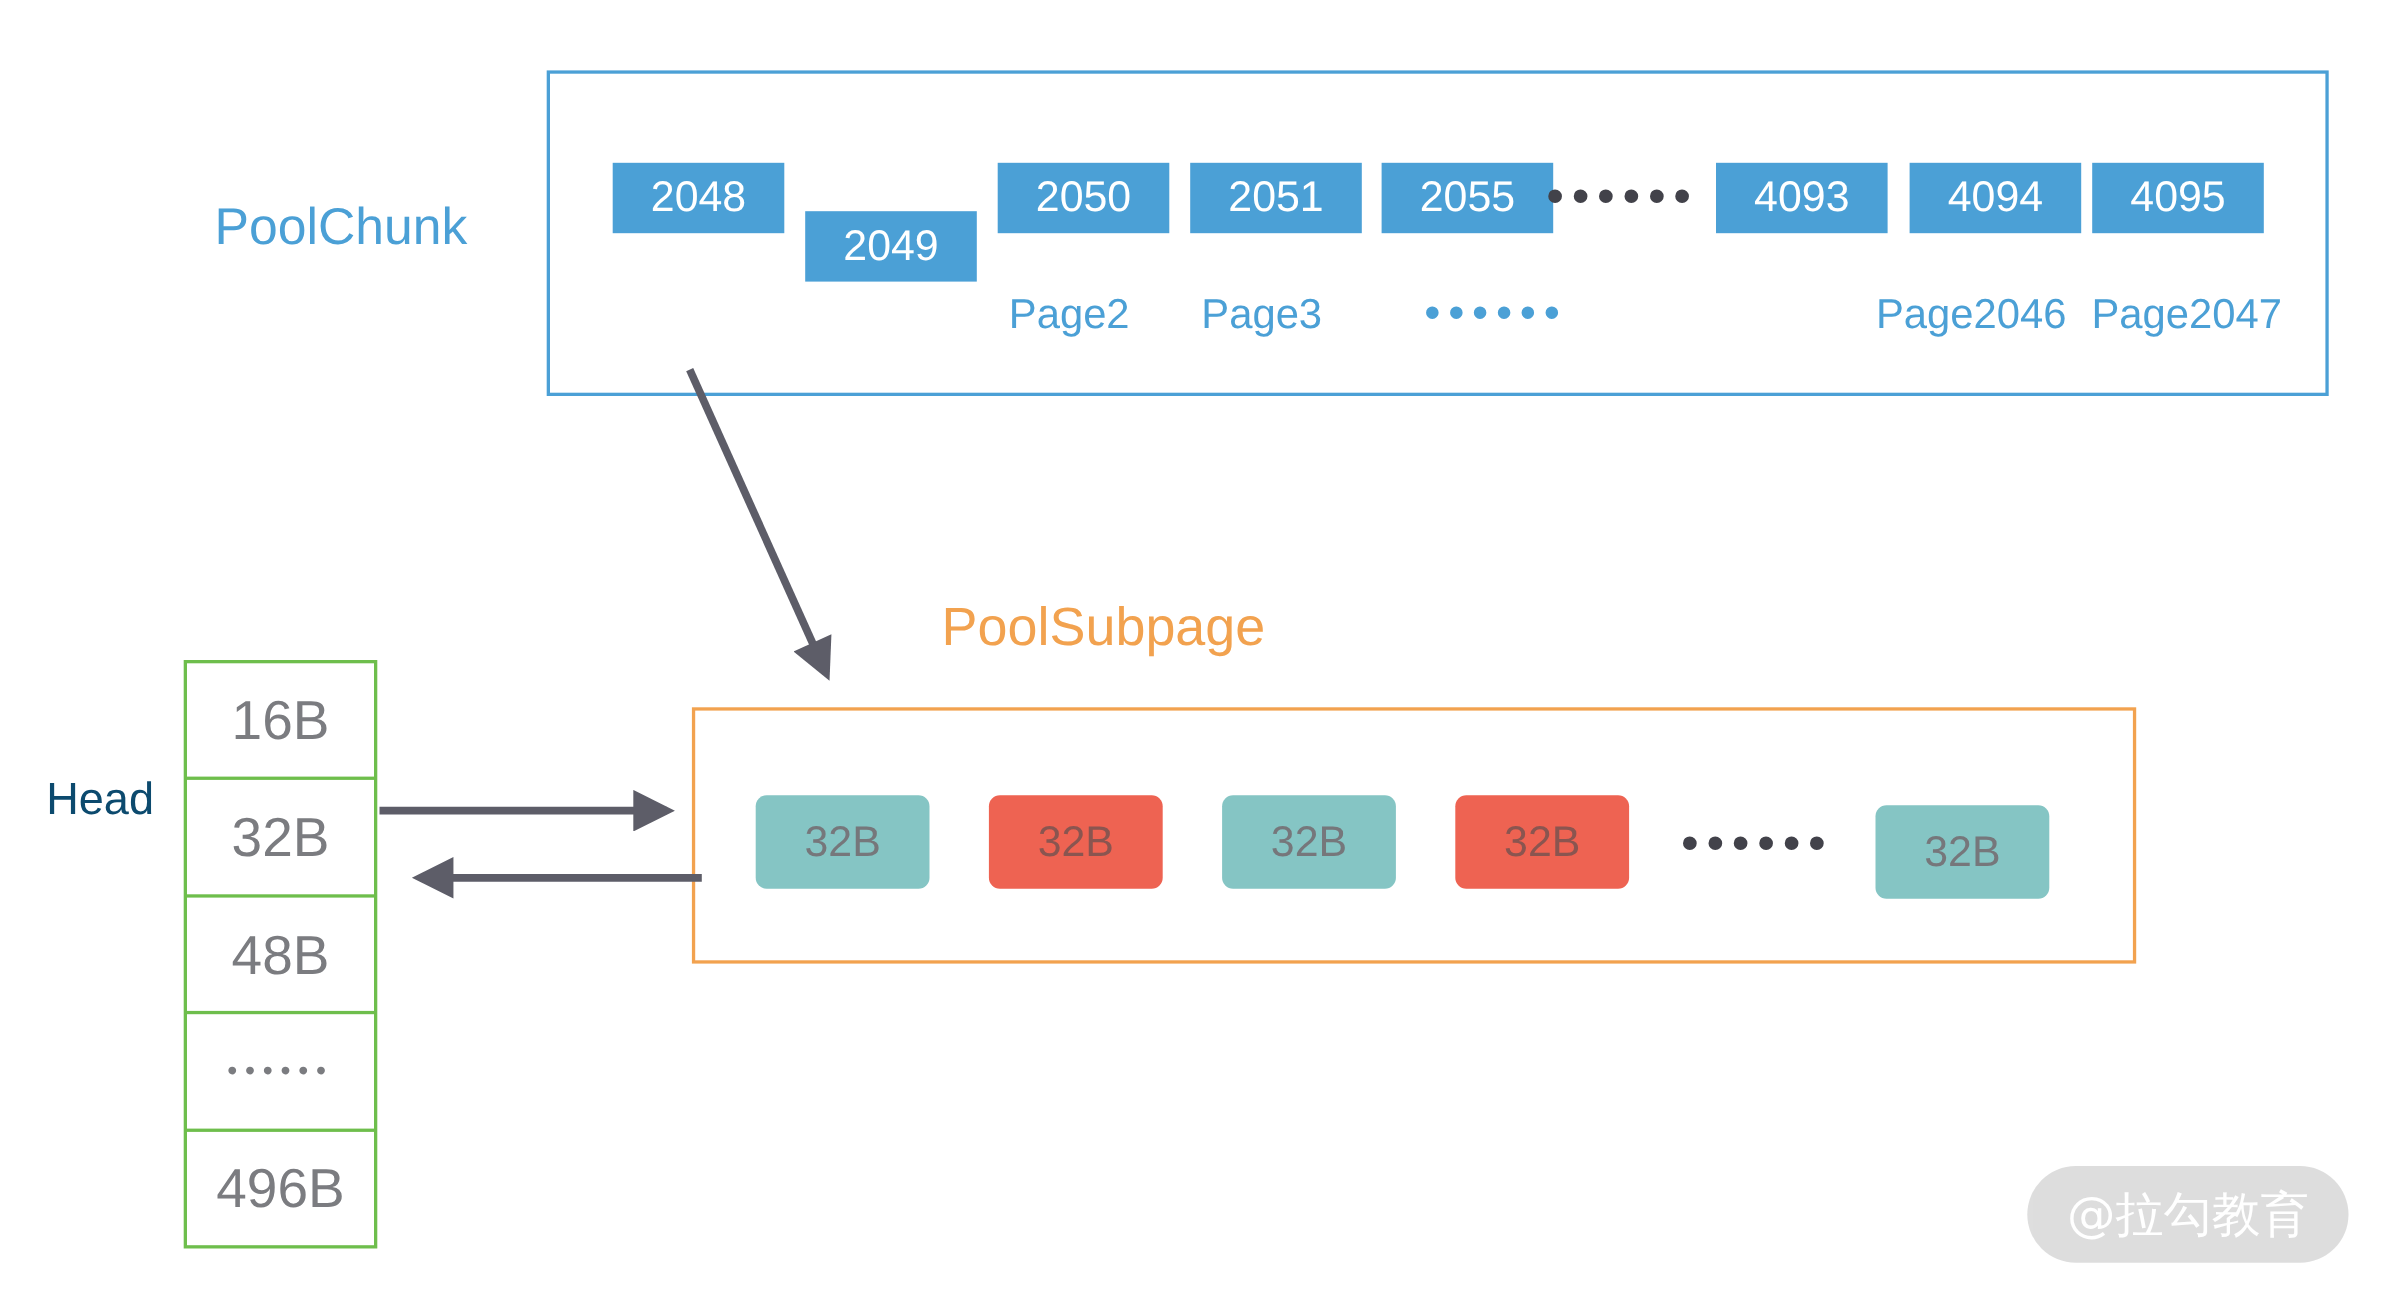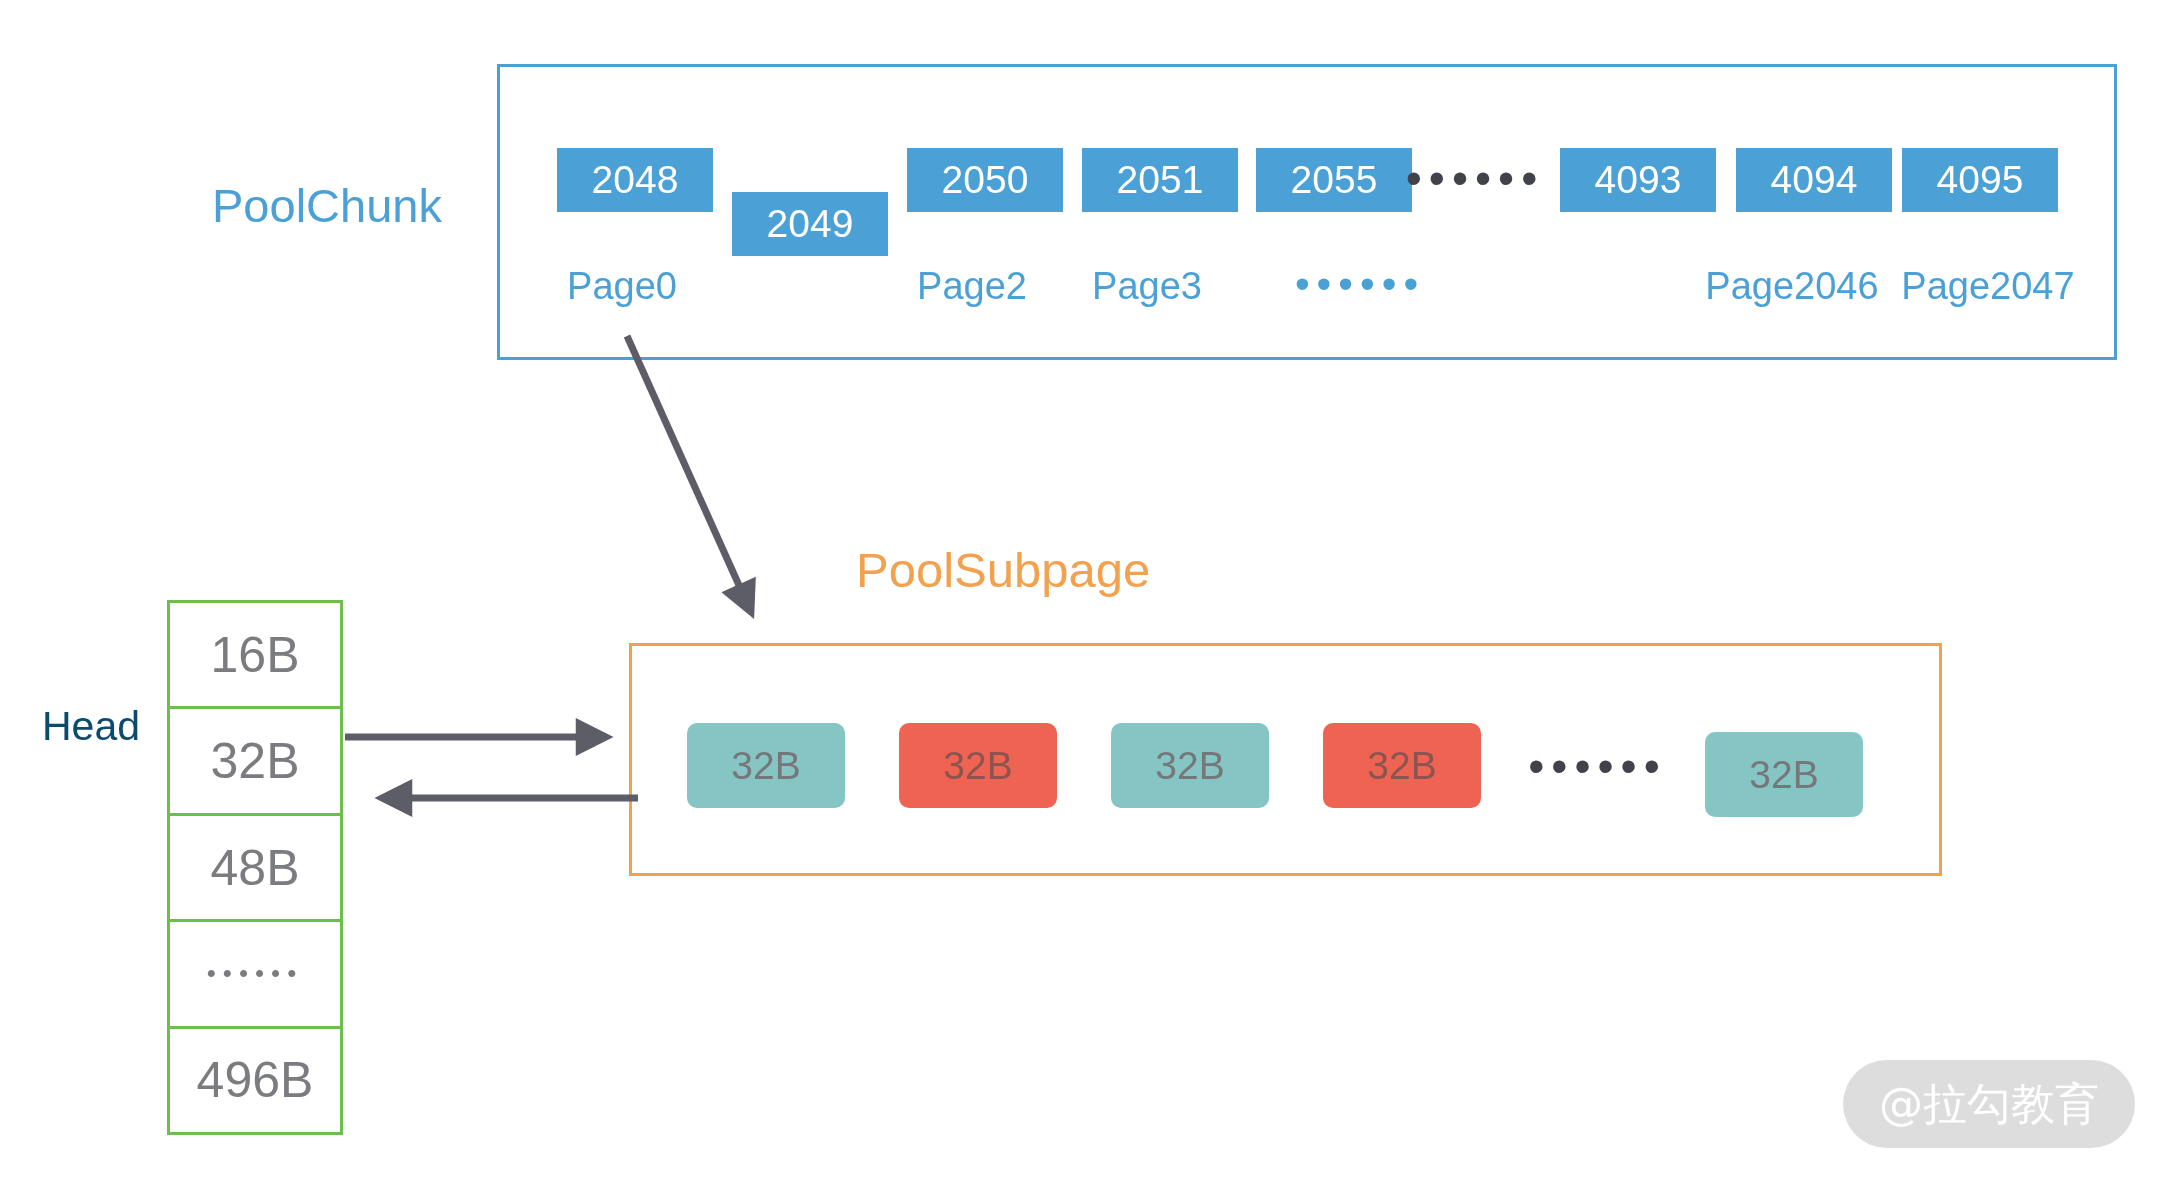--- a/index.html
+++ b/index.html
@@ -19,21 +19,21 @@
 
   
   .poolchunk-box {
     left: 497px; top: 64px;
     width: 1620px; height: 296px;
     border: 3px solid #4BA0D6;
     box-sizing: border-box;
     background: #ffffff;
   }
   .poolchunk-title {
-    left: 212px; top: 178px;
+    left: 195px; top: 178px;
     width: 260px;
     font-size: 47px;
     font-weight: 500;
     color: #4BA0D6;
     white-space: nowrap;
   }
   .chunk-cell {
     top: 148px;
     width: 156px; height: 64px;
     background: #4BA0D6;
@@ -193,21 +193,20 @@
   <div class="abs chunk-cell" style="left:557px;">2048</div>
   <div class="abs chunk-cell" style="left:732px;margin-top:44px;">2049</div>
   <div class="abs chunk-cell" style="left:907px;">2050</div>
   <div class="abs chunk-cell" style="left:1082px;">2051</div>
   <div class="abs chunk-cell" style="left:1256px;">2055</div>
   <div class="abs chunk-ellipsis">••••••</div>
   <div class="abs chunk-cell" style="left:1560px;">4093</div>
   <div class="abs chunk-cell" style="left:1736px;">4094</div>
   <div class="abs chunk-cell" style="left:1902px;">4095</div>
 
-  <div class="abs page-label" style="left:502px;">Page0</div>
   <div class="abs page-label" style="left:852px;">Page2</div>
   <div class="abs page-label" style="left:1027px;">Page3</div>
   <div class="abs page-ellipsis">••••••</div>
   <div class="abs page-label" style="left:1672px;">Page2046</div>
   <div class="abs page-label" style="left:1868px;">Page2047</div>
 
 
   <div class="abs green-table">
     <div class="green-row">16B</div>
     <div class="green-row">32B</div>

